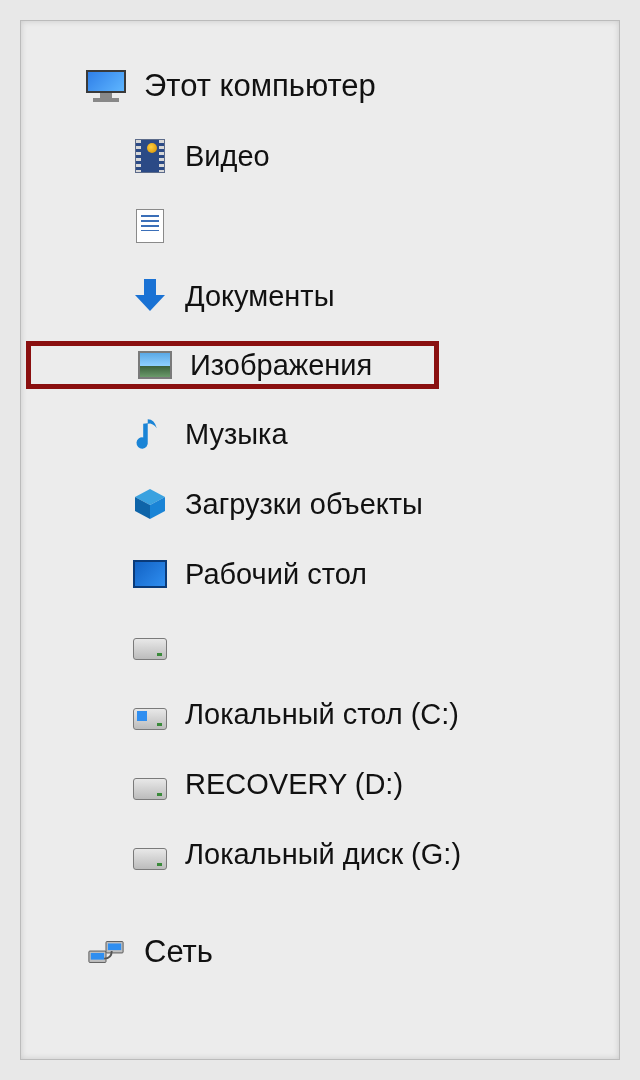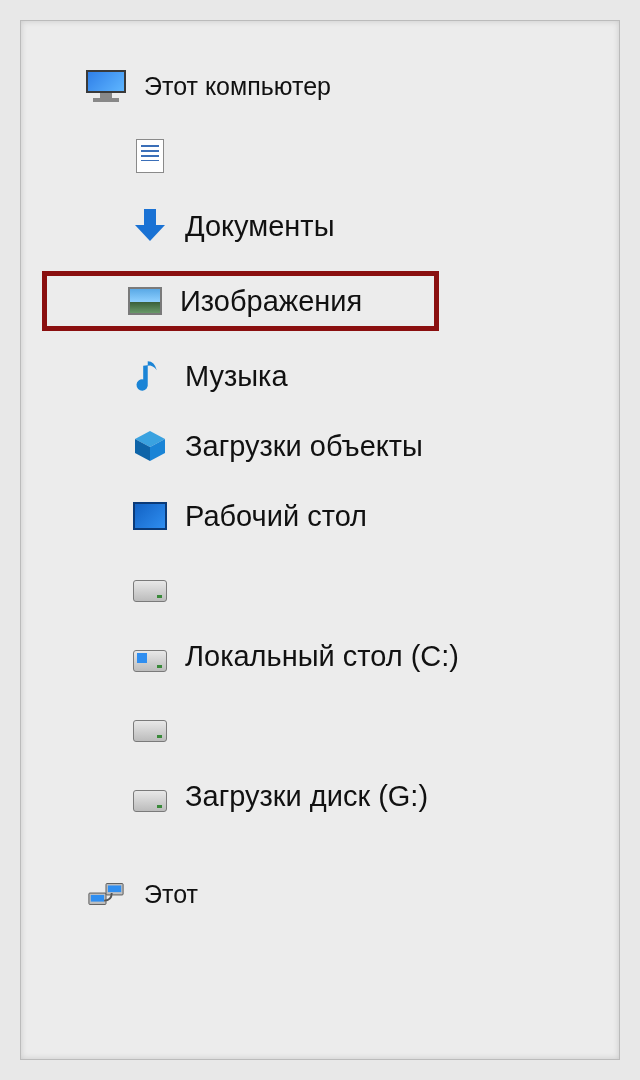--- a/index.html
+++ b/index.html
@@ -33,32 +33,32 @@
     height: 50px;
     padding-left: 70px;
     gap: 18px;
     cursor: pointer;
     box-sizing: border-box;
   }
   .row.child { padding-left: 112px; }
   .row.top   { padding-left: 65px; }
   .row.highlight {
     position: relative;
-    padding-left: 81px; 
-    margin-left: 21px;
+    padding-left: 107px; 
+    margin-left: 5px;
     margin-right: 180px;
     border: 5px solid #8a0f0f;
-    height: 60px;
+    height: 48px;
   }
   .label {
     font-size: 29px;
     color: #111;
     white-space: nowrap;
   }
-  .top .label { font-size: 25px; }
+  .top .label { font-size: 31px; }
   .icon {
     width: 34px;
     height: 34px;
     flex: 0 0 34px;
     display: inline-flex;
     align-items: center;
     justify-content: center;
   }
   .top .icon { width: 40px; height: 32px; flex-basis: 40px; }
 
@@ -207,20 +207,28 @@
       <span class="icon">
         <span class="pc-monitor">
             <span class="screen"></span>
             <span class="stand"></span>
             <span class="base"></span>
           </span>
       </span>
       <span class="label">Этот компьютер</span>
     </div>
 
+    <div class="row child">
+      <span class="icon">
+        <span class="film">
+            <span class="spot"></span>
+          </span>
+      </span>
+      <span class="label">Видео</span>
+    </div>
 
     <div class="row child">
       <span class="icon">
         <span class="doc"></span>
       </span>
     </div>
 
     <div class="row child">
       <span class="icon">
         <span class="dl-arrow">
@@ -275,39 +283,40 @@
       <span class="icon">
         <span class="drive win"></span>
       </span>
       <span class="label">Локальный стол (C:)</span>
     </div>
 
     <div class="row child">
       <span class="icon">
         <span class="drive"></span>
       </span>
+      <span class="label">RECOVERY (D:)</span>
     </div>
 
 
     <div class="row child">
       <span class="icon">
         <span class="drive"></span>
       </span>
-      <span class="label">Загрузки диск (G:)</span>
+      <span class="label">Локальный диск (G:)</span>
     </div>
 
     <div style="height:8px"></div>
 
     <div class="row top">
       <span class="icon net">
         <svg viewBox="0 0 40 30">
           <rect x="2" y="14" width="18" height="12" rx="1" fill="#c0c0c0" stroke="#555"></rect>
           <rect x="4" y="16" width="14" height="7" fill="#2f8ef0"></rect>
           <rect x="20" y="4" width="18" height="12" rx="1" fill="#c0c0c0" stroke="#555"></rect>
           <rect x="22" y="6" width="14" height="7" fill="#2f8ef0"></rect>
           <path d="M18 22 Q26 22 26 14" stroke="#555" fill="none" stroke-width="2"></path>
         </svg>
       </span>
-      <span class="label">Этот</span>
+      <span class="label">Сеть</span>
     </div>
 
   </div>
 </div>
 
 </body></html>

